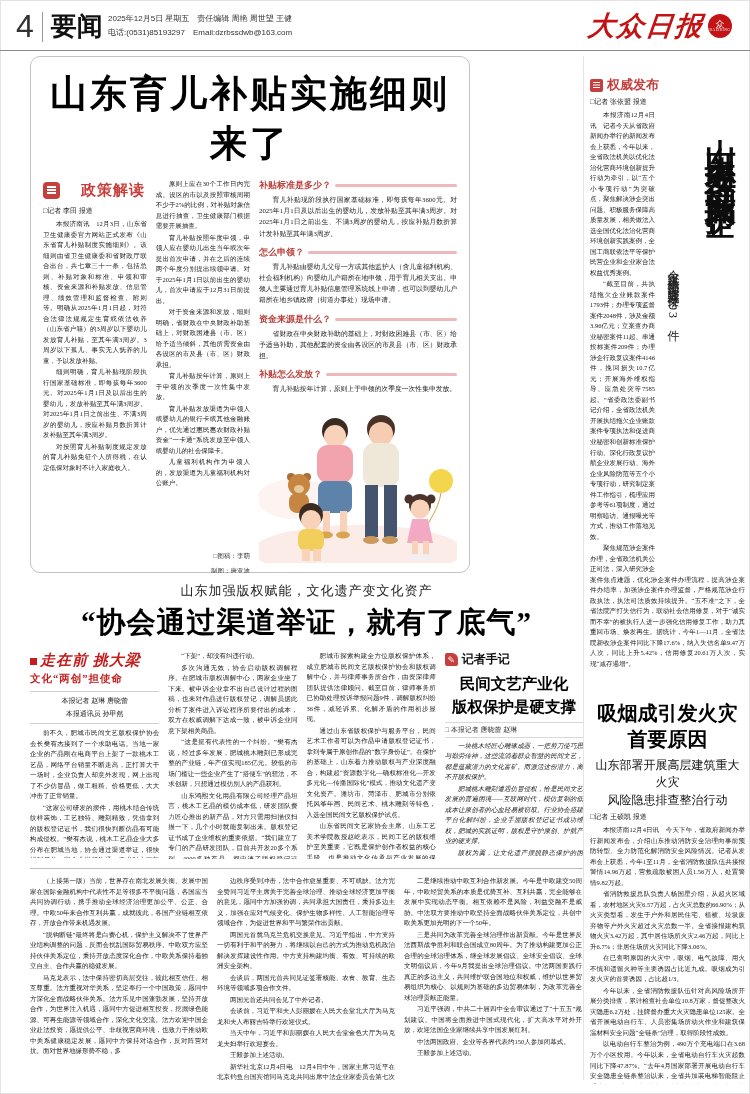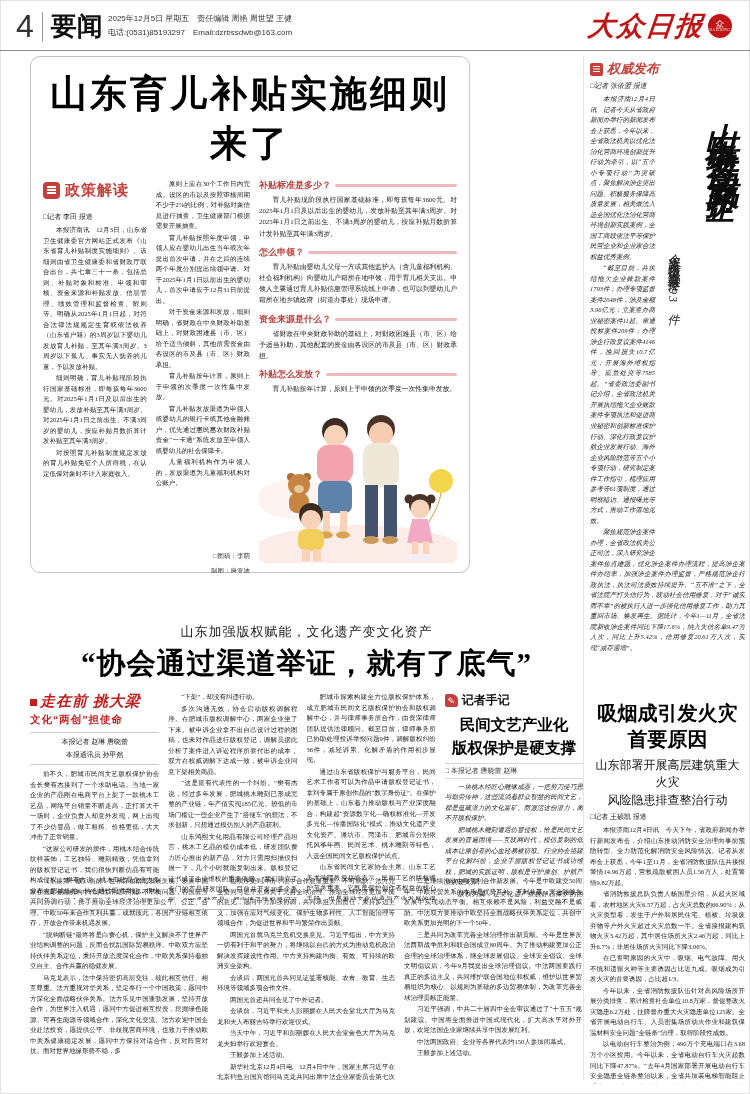--- a/index.html
+++ b/index.html
@@ -20,49 +20,49 @@
   .tcol{font-size:6.5px;line-height:1.62;text-align:justify;overflow:hidden;}
   .tcol p{margin:0 0 1px 0;text-indent:2em;}
   .byline{font-size:7px;color:#222;text-indent:0 !important;margin:3px 0;}
   
   .subsidy{position:absolute;left:30px;top:56px;width:440px;height:517px;border:1px solid #c3c3c3;border-radius:10px;padding:8px 12px;box-sizing:border-box;}
   .subsidy-headline{text-align:center;font-family:"Liberation Sans",sans-serif;font-weight:bold;font-size:37px;letter-spacing:3px;margin:4px 0 10px;color:#000;}
   .subsidy-cols{display:flex;gap:9px;}
   .scol1{width:165px;height:398px;}
   .scol2{width:150px;height:398px;}
   .scol3{width:198px;height:398px;display:flex;flex-direction:column;}
-  .badge-policy{display:flex;align-items:center;gap:5px;margin:2px 0 12px;}
+  .badge-policy{display:flex;align-items:center;gap:21px;margin:2px 0 6px;}
   .badge-policy .bicon{width:17px;height:17px;background:#c5403c;border-radius:4px;position:relative;flex:0 0 auto;}
   .badge-policy .bicon:before{content:"";position:absolute;left:4px;top:4px;width:9px;height:2px;background:#fff;box-shadow:0 3px 0 #fff,0 6px 0 #fff;}
   .badge-policy span{color:#c5403c;font-weight:bold;font-size:15px;font-family:"Liberation Sans",sans-serif;letter-spacing:1px;}
   .ibox{margin-bottom:7px;}
   .ibox-title{display:flex;align-items:center;gap:4px;margin-bottom:2px;}
   .ibox-title b{color:#b8433f;font-size:9px;white-space:nowrap;font-family:"Liberation Sans",sans-serif;}
   .ibox-title i{flex:1;height:3px;background:#efb9bb;border-radius:2px;}
   .ibox-text{font-size:6.8px;line-height:1.65;text-align:justify;text-indent:2em;}
   .caption{text-indent:0 !important;text-align:right;color:#333;margin-top:4px !important;}
   .illustration{flex:1;margin-top:2px;}
   
-  .rightcol{position:absolute;left:590px;top:56px;width:155px;font-style:italic;}
+  .rightcol{position:absolute;left:590px;top:72px;width:155px;}
   .vrule{position:absolute;left:583px;top:56px;height:1024px;width:1px;background:#e4e4e4;}
   .badge-auth{display:flex;align-items:center;gap:4px;margin:4px 0 3px;}
   .badge-auth .bicon{width:13px;height:13px;background:#c5403c;border-radius:2px;position:relative;}
   .badge-auth .bicon:before{content:"";position:absolute;left:3px;top:3px;width:7px;height:1.5px;background:#fff;box-shadow:0 2.5px 0 #fff,0 5px 0 #fff;}
   .badge-auth span{color:#c5403c;font-weight:bold;font-size:13px;font-family:"Liberation Sans",sans-serif;}
   .biz-body{height:560px;overflow:hidden;}
   .vhead-wrap{float:right;width:86px;height:458px;position:relative;margin-left:4px;}
   .vhead{position:absolute;right:0;top:4px;writing-mode:vertical-rl;font-family:"Liberation Sans",sans-serif;font-weight:bold;font-size:31px;letter-spacing:7px;color:#0d0d0d;}
   .vsub{position:absolute;left:4px;top:150px;writing-mode:vertical-rl;font-size:12px;letter-spacing:2px;color:#222;}
   
   .fire{position:absolute;left:590px;top:700px;width:155px;height:384px;overflow:hidden;}
   .fire-head{text-align:center;font-family:"Liberation Sans",sans-serif;font-weight:bold;font-size:20px;line-height:1.3;color:#000;}
   .fire-sub{text-align:center;font-size:12px;line-height:1.45;margin-top:5px;color:#111;}
   .fire .byline{text-align:left;}
   
-  .copyright{position:absolute;left:30px;top:580px;width:553px;height:289px;border-bottom:1px solid #bbb;box-sizing:border-box;margin-top:41px;}
+  .copyright{position:absolute;left:30px;top:580px;width:553px;height:289px;border-bottom:1px solid #bbb;box-sizing:border-box;}
   .kicker{text-align:center;font-size:13px;color:#222;letter-spacing:1px;margin-top:2px;}
   .c-headline{text-align:center;font-weight:bold;font-size:29px;letter-spacing:1px;margin:3px 0 8px;color:#000;}
   .c-cols{display:flex;gap:9px;}
   .ccol{width:131px;height:208px;}
   .slogan1{color:#c21e1e;font-weight:bold;font-style:italic;font-size:15px;letter-spacing:1px;margin-bottom:2px;}
   .slogan1 .sq{display:inline-block;width:7px;height:7px;background:#c21e1e;margin-right:3px;}
   .slogan2{color:#c21e1e;font-weight:bold;font-size:10.5px;letter-spacing:1px;margin-bottom:5px;}
   .byline-box{border-top:1px solid #cfcfcf;border-bottom:1px solid #cfcfcf;padding:3px 0;margin-bottom:4px;font-size:7px;line-height:1.8;text-align:center;}
   .notes{width:140px;height:208px;overflow:hidden;}
   .badge-notes{display:flex;align-items:center;gap:4px;}

